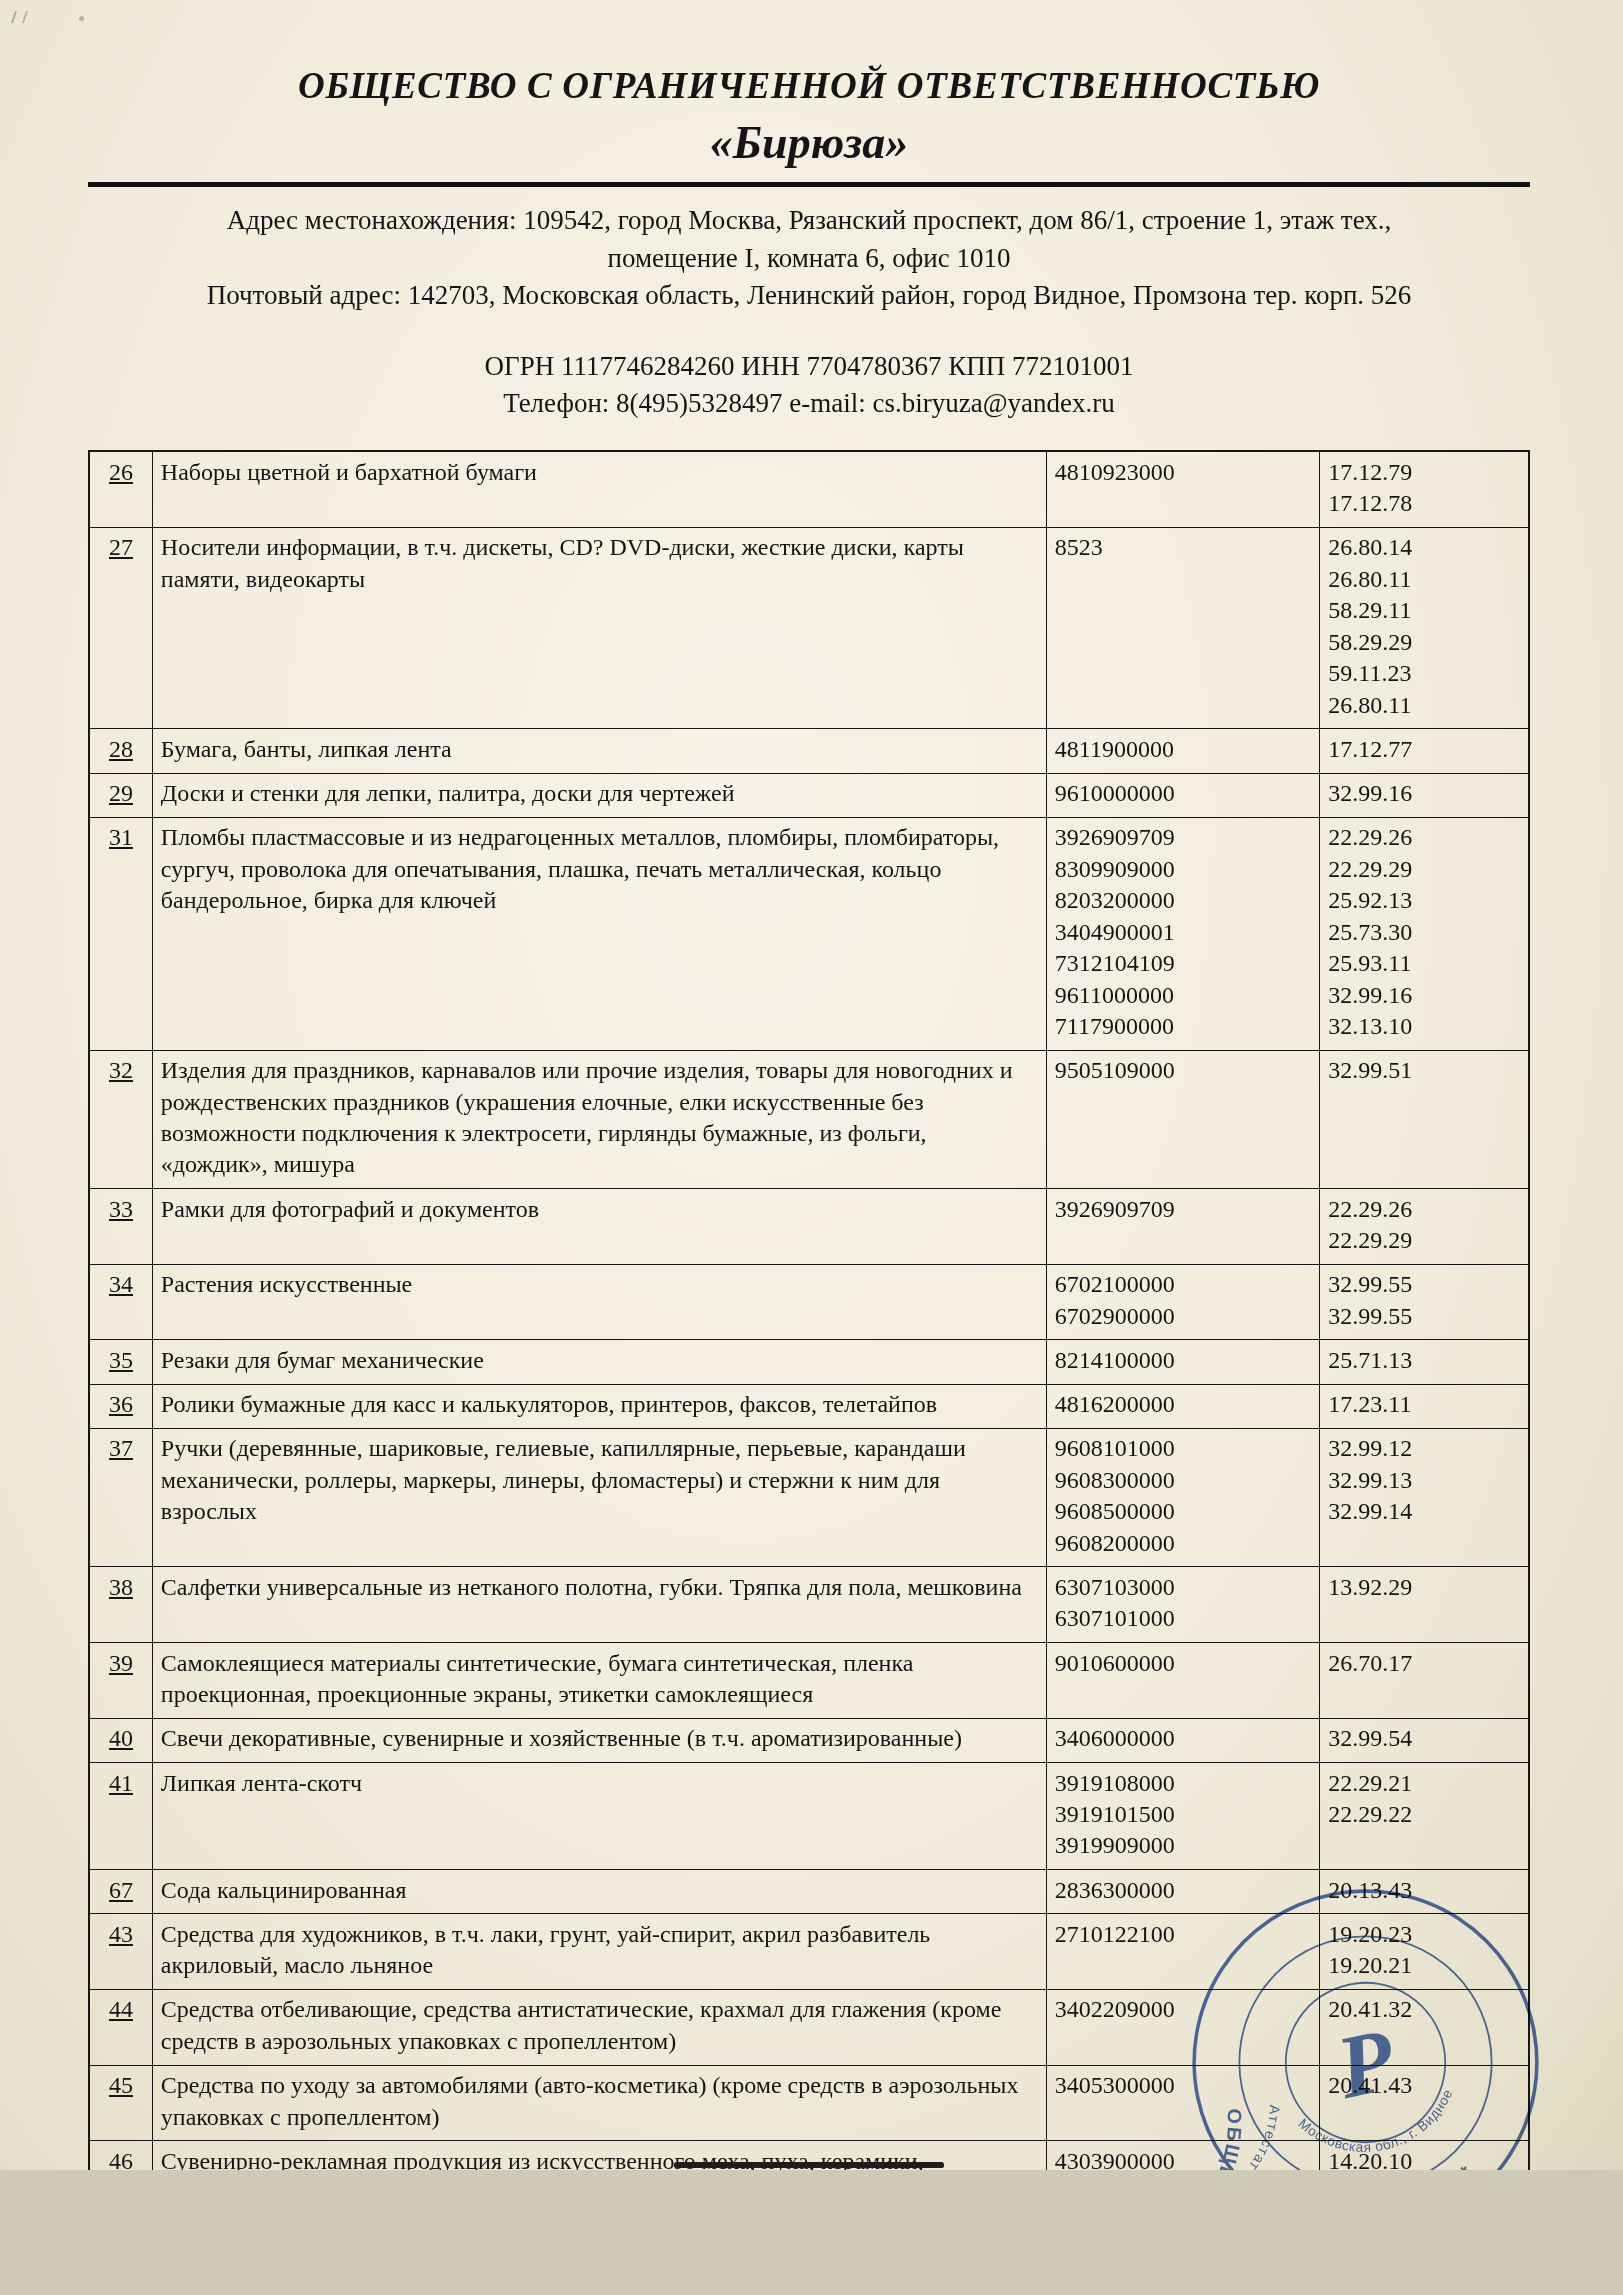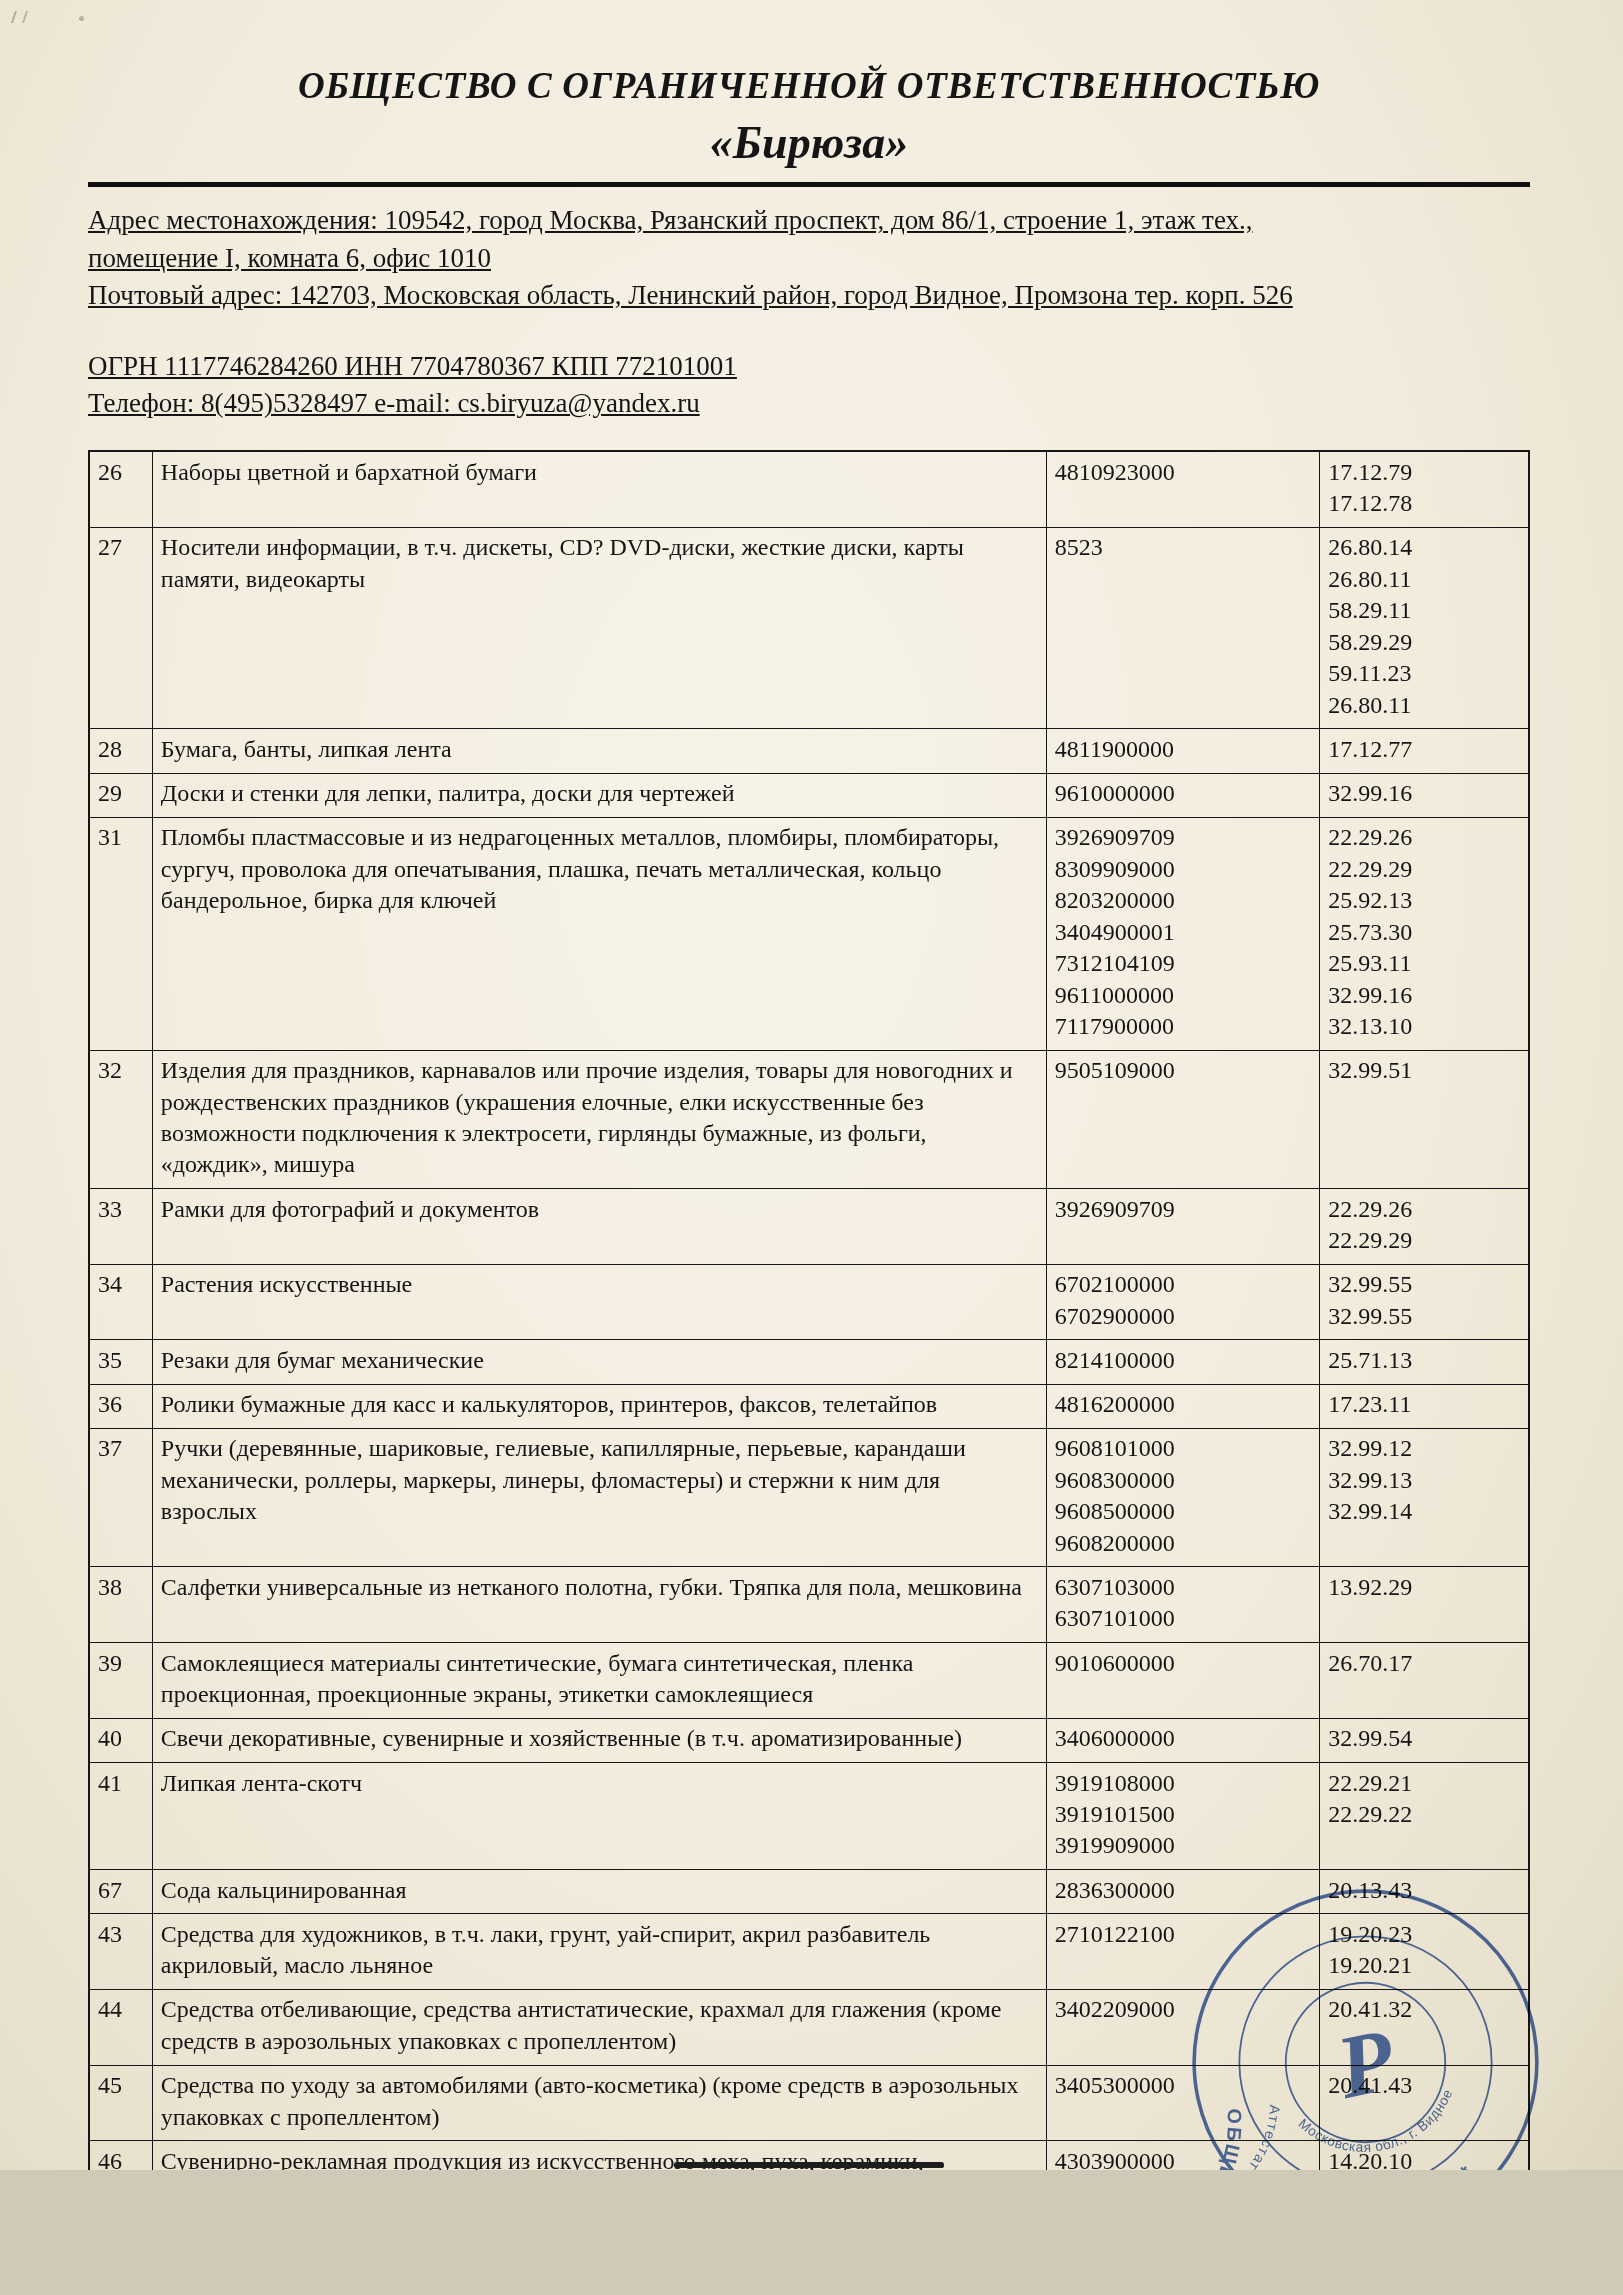--- a/index.html
+++ b/index.html
@@ -18,34 +18,34 @@
   }
   .org-type{
     margin:0;text-align:center;
     font-size:37px;font-weight:bold;font-style:italic;letter-spacing:0.7px;
   }
   .org-name{
     margin:9.2px 0 0;text-align:center;
     font-size:46px;font-weight:bold;font-style:italic;
   }
   .rule{height:4.6px;background:#101010;margin:13px 0 15.7px;}
-  .addr{margin:0;text-align:left;font-size:27px;line-height:1.38;text-decoration:underline;}
+  .addr{margin:0;text-align:center;font-size:27px;line-height:1.38;}
   .gap-top{margin-top:34px;}
   table.goods{
     border-collapse:collapse;margin-top:27.5px;width:1442px;
     border:2.6px solid #161616;
   }
   table.goods td{
     border:1.3px solid #161616;
     vertical-align:top;
     font-size:24px;line-height:1.31;
     padding:4.6px 7.9px 7.2px;
     white-space:pre-line;
   }
-  td.col-num{width:47px;padding-left:2.6px;padding-right:2.6px;}
+  td.col-num{width:47px;text-align:center;padding-left:2.6px;padding-right:2.6px;text-decoration:underline;}
   td.col-desc{width:903px;padding-left:11.8px;}
   td.col-code{width:262px;padding-left:10.5px;}
   td.col-class{width:196px;padding-left:17px;}
   .stamp{
     position:absolute;left:1187px;top:1884px;width:357px;height:357px;
     transform:rotate(-12deg);
     opacity:.82;mix-blend-mode:multiply;
     font-family:"Liberation Sans","DejaVu Sans",sans-serif;
   }
   .scan-line{

